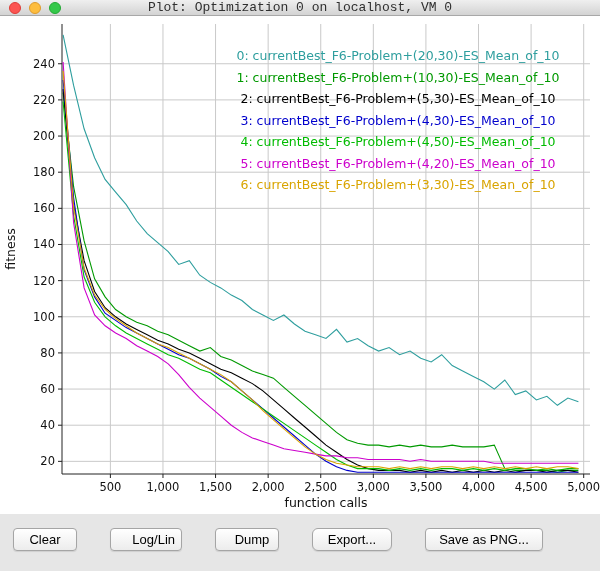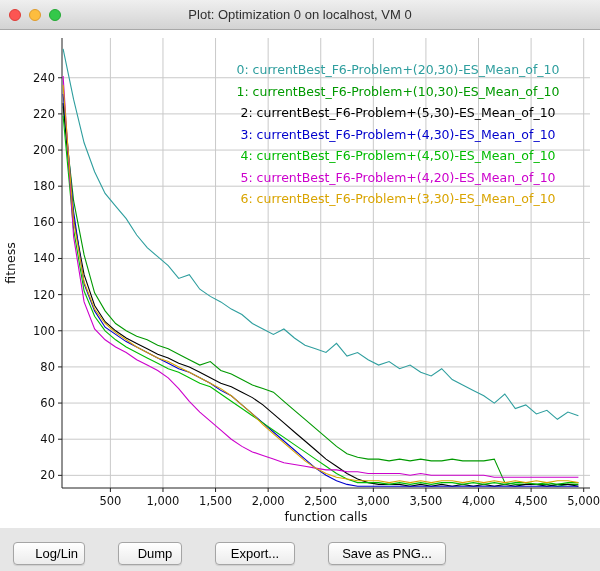--- a/index.html
+++ b/index.html
@@ -5,26 +5,27 @@
   html,body{margin:0;padding:0;background:#f4f4f4;}
   .window{
     width:600px;height:571px;
     background:#e6e6e6;
     outline:1px solid #979797;
     font-family:"Liberation Sans",sans-serif;
     overflow:hidden;
     position:relative;
   }
   .titlebar{
-    height:30px;
+    height:16px;
     background:linear-gradient(#efefef,#d3d3d3);
     border-bottom:1px solid #a8a8a8;
     position:relative;
     display:flex;align-items:center;justify-content:center;
     box-sizing:border-box;
+    font-family:Liberation Mono, monospace;
   }
   .titlebar .title{font-size:13px;color:#2f2f2f;}
   .traffic-lights{position:absolute;left:9px;top:0;height:100%;display:flex;align-items:center;gap:8px;}
   .tl{width:12px;height:12px;border-radius:50%;box-sizing:border-box;display:inline-block;}
   .tl.red{background:#fc5552;border:1px solid #dd3d38;}
   .tl.yellow{background:#fdbd3e;border:1px solid #de9b2d;}
   .tl.green{background:#34c84a;border:1px solid #23a834;}
   .plot-panel{width:600px;height:498px;background:#ffffff;}
   #chart{display:block;}
   #chart text{font-family:"DejaVu Sans","Liberation Sans",sans-serif;}
@@ -43,21 +44,21 @@
     border:1px solid #a5a5a5;
     border-radius:4px;
     height:23px;
     padding:0 6px;
     box-shadow:0 1px 1px rgba(0,0,0,0.10);
     cursor:default;
   }
   .mac-btn.w-clear{min-width:64px;}
   .mac-btn.w-loglin{min-width:72px;text-align:right;}
   .mac-btn.w-dump{min-width:64px;padding-left:16px;}
-  .mac-btn.w-export{min-width:80px;}
+  .mac-btn.w-export{min-width:80px;border-radius:6px;}
   .mac-btn.w-save{min-width:118px;}
 </style>
 </head>
 <body>
 
 <div class="window">
 
   <div class="titlebar">
     <div class="traffic-lights">
       <span class="tl red"></span>
@@ -150,19 +151,20 @@
         <text x="398" y="65.5" text-anchor="middle" font-size="12.5" fill="#009900">1: currentBest_F6-Problem+(10,30)-ES_Mean_of_10</text>
         <text x="398" y="87" text-anchor="middle" font-size="12.5" fill="#000000">2: currentBest_F6-Problem+(5,30)-ES_Mean_of_10</text>
         <text x="398" y="108.5" text-anchor="middle" font-size="12.5" fill="#0000CC">3: currentBest_F6-Problem+(4,30)-ES_Mean_of_10</text>
         <text x="398" y="130" text-anchor="middle" font-size="12.5" fill="#00BB00">4: currentBest_F6-Problem+(4,50)-ES_Mean_of_10</text>
         <text x="398" y="151.5" text-anchor="middle" font-size="12.5" fill="#CC00CC">5: currentBest_F6-Problem+(4,20)-ES_Mean_of_10</text>
         <text x="398" y="173" text-anchor="middle" font-size="12.5" fill="#D9A400">6: currentBest_F6-Problem+(3,30)-ES_Mean_of_10</text>
       </svg>
   </div>
 
   <div class="button-row">
+    <button class="mac-btn w-clear">Clear</button>
     <button class="mac-btn w-loglin">Log/Lin</button>
     <button class="mac-btn w-dump">Dump</button>
     <button class="mac-btn w-export">Export...</button>
     <button class="mac-btn w-save">Save as PNG...</button>
   </div>
 
 </div>
 
 </body></html>

